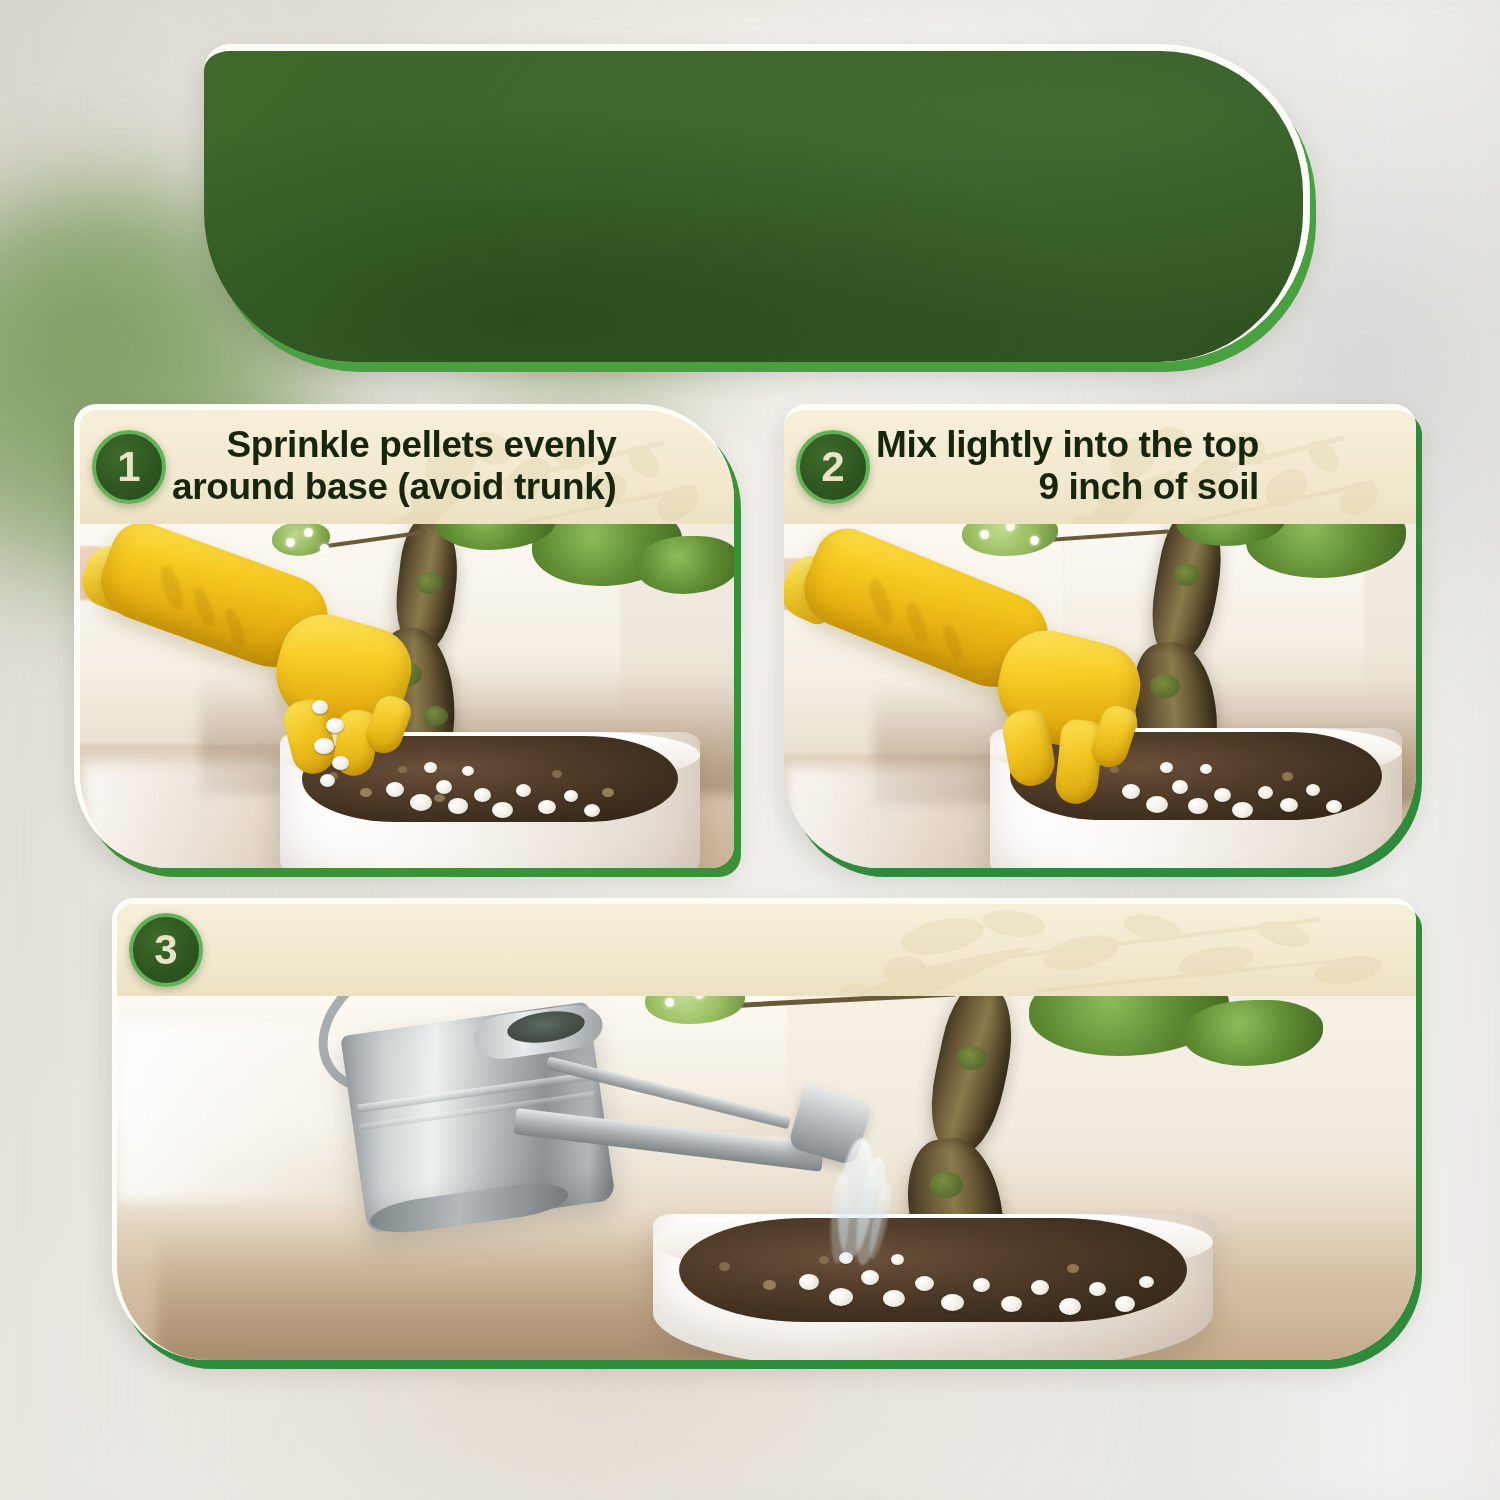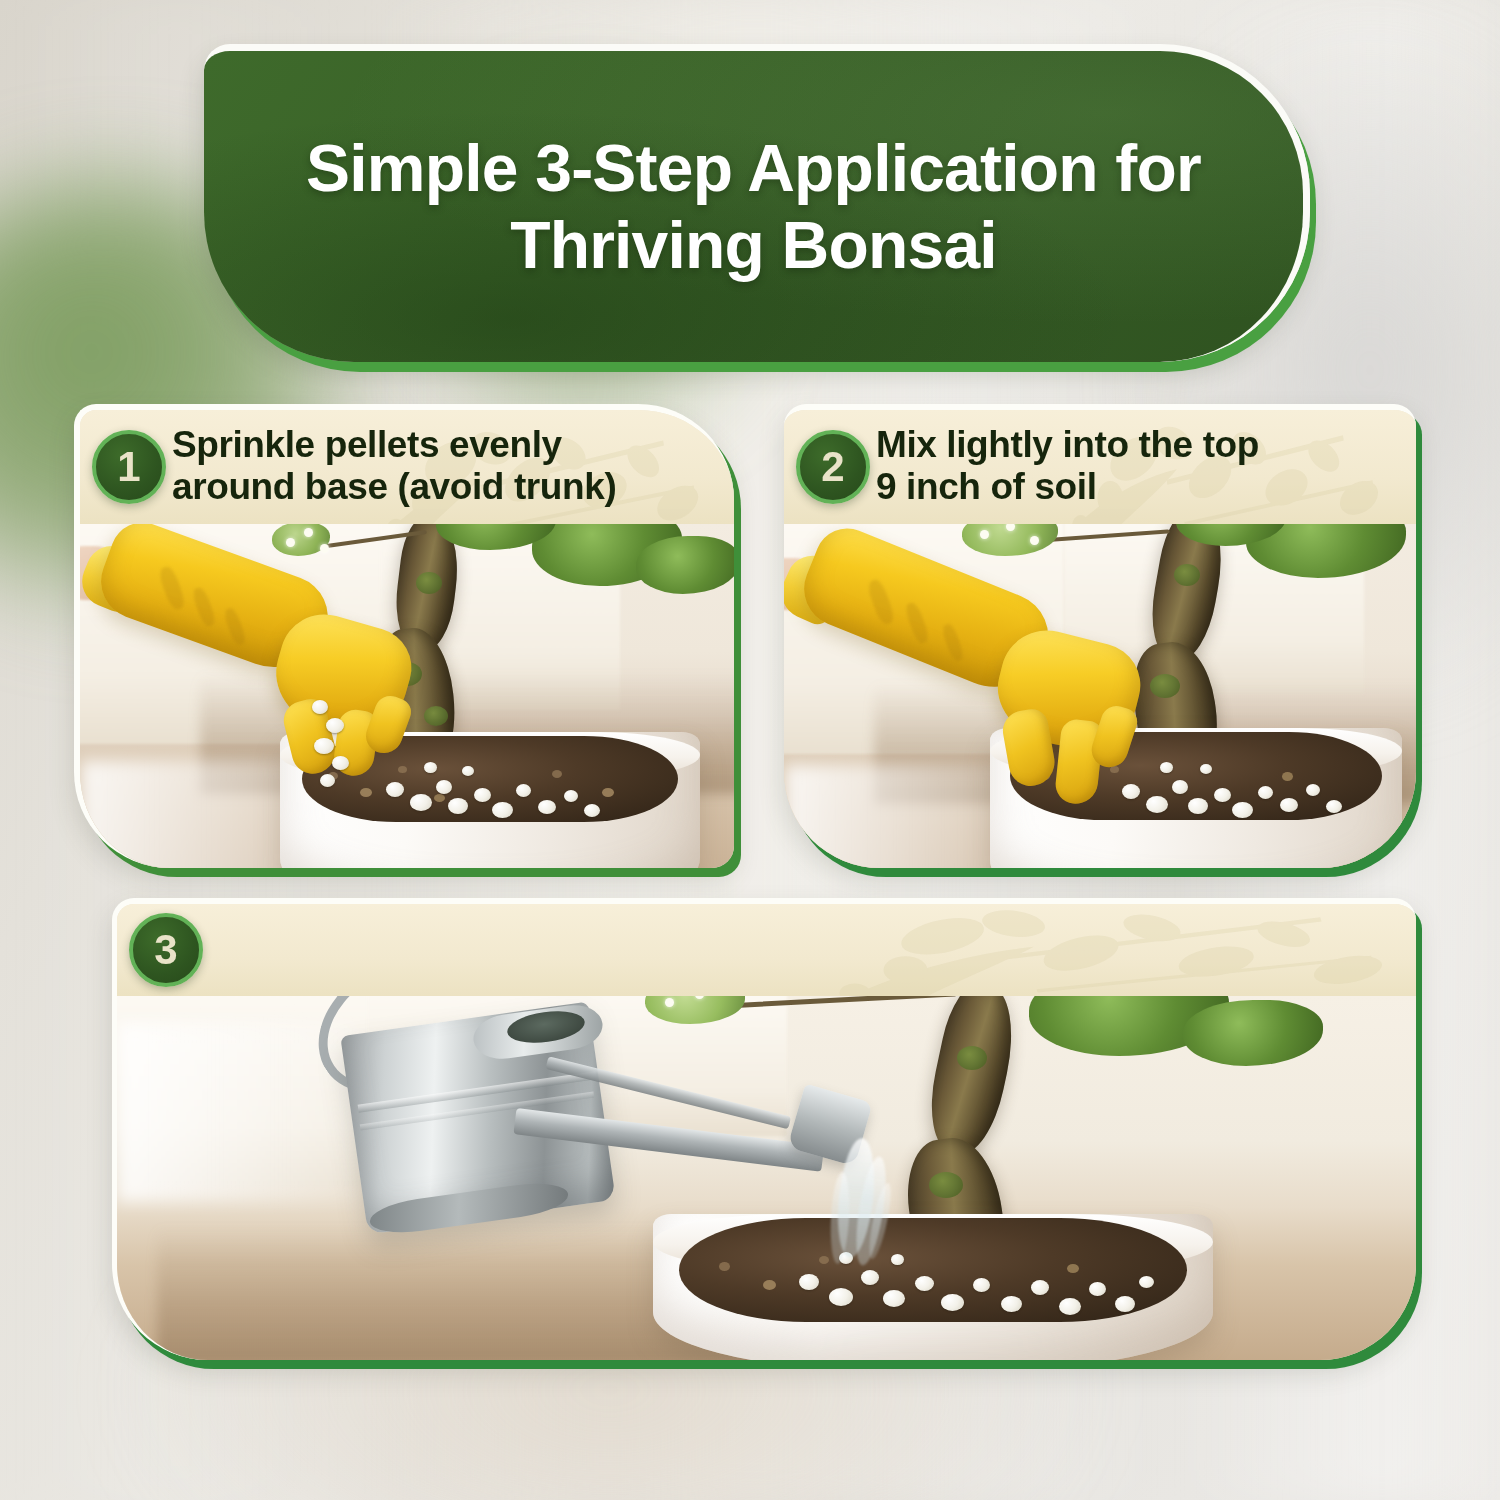--- a/index.html
+++ b/index.html
@@ -170,20 +170,21 @@
     z-index: 6;
   }
   .caption-text {
     color: #16250c;
     font-size: 37px;
     font-weight: 700;
     line-height: 1.14;
     letter-spacing: -0.4px;
     white-space: pre-line;
     position: relative;
+    text-align: right;
   }
   .caption-3 .caption-text { font-size: 37px; }
 
   
   .photo {
     position: relative;
     flex: 1 1 auto;
     overflow: hidden;
   }
   .card > .photo { height: calc(100% - 104px); }
@@ -388,22 +389,20 @@
 
   <div class="bg-layer bg-base"></div>
   <div class="bg-layer bg-shafts"></div>
   <div class="bg-blob blob-green-left"></div>
   <div class="bg-blob blob-green-mid"></div>
   <div class="bg-blob blob-warm-bottom"></div>
   <div class="bg-blob blob-gray-right"></div>
 
   <div id="header">
     <div id="header-sheen"></div>
-    <h1 id="header-title">Simple 3-Step Application
-for Thriving Bonsai</h1>
   </div>
 
   <div class="card card-1">
 
     <div class="caption">
       <svg class="caption-watermark" viewBox="0 0 400 140" preserveAspectRatio="none">
         <g fill="#d9cfa6">
           <path d="M40 120 C70 90 110 70 150 62 C130 80 100 96 78 120 Z"></path>
           <ellipse cx="120" cy="52" rx="26" ry="16" transform="rotate(-18 120 52)"></ellipse>
           <ellipse cx="160" cy="40" rx="20" ry="12" transform="rotate(12 160 40)"></ellipse>

